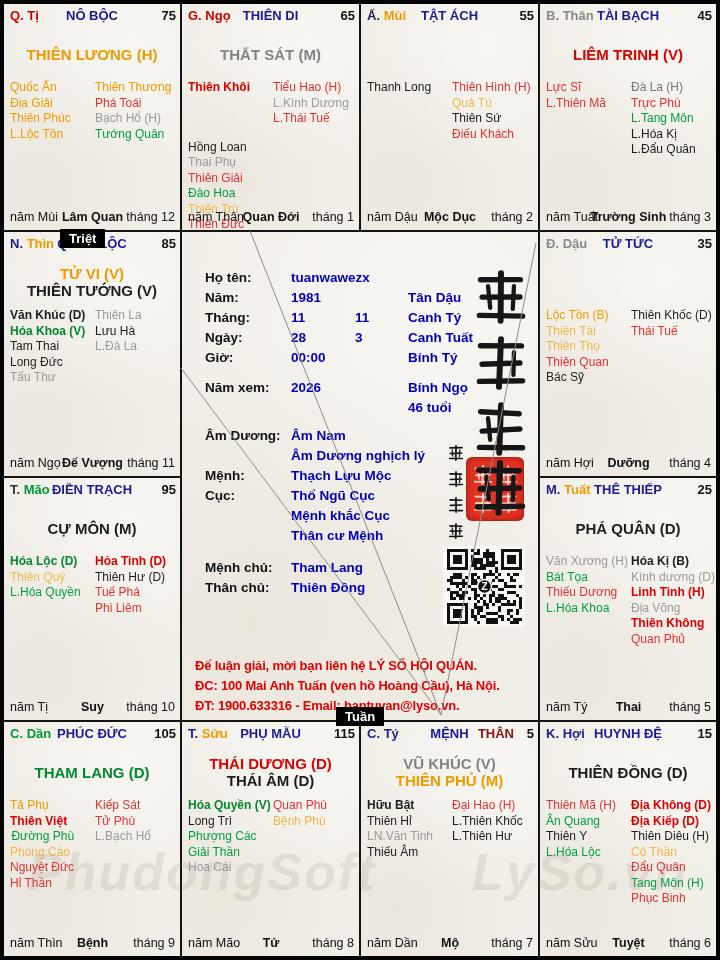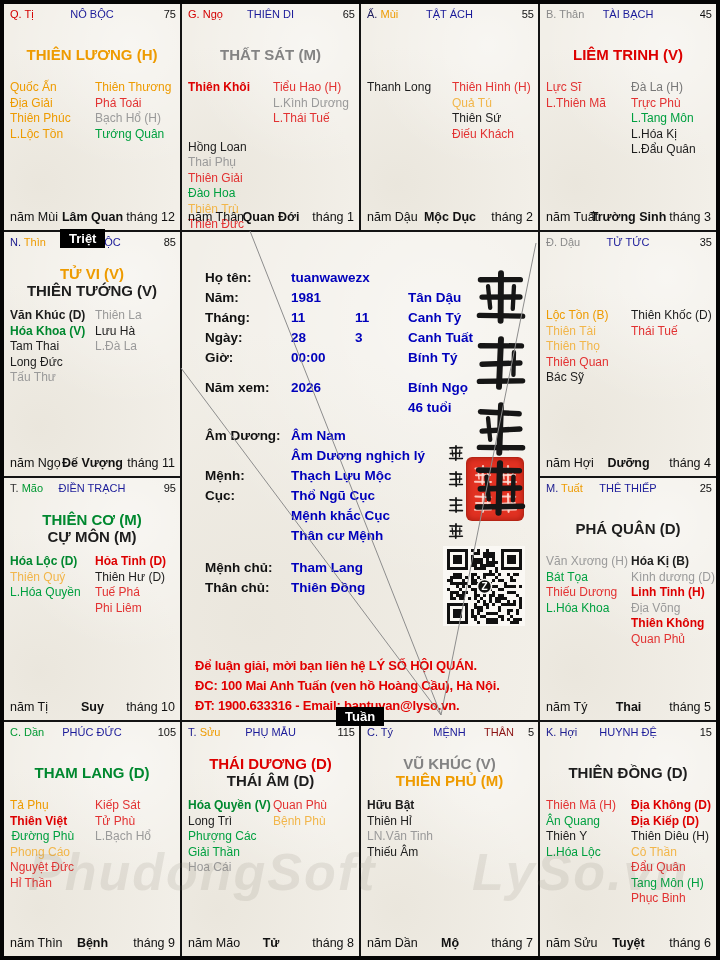--- a/index.html
+++ b/index.html
@@ -4,21 +4,21 @@
 <style>
 *{margin:0;padding:0;box-sizing:border-box}
 html,body{background:#fff}
 body{font-family:"Liberation Sans","DejaVu Sans",sans-serif;width:720px}
 #chart{position:relative;width:720px;height:960px;border:4px solid #050505;background:#141414;
 display:grid;grid-template-columns:176px 177px 177px 176px;grid-template-rows:226px 244px 242px 234px;gap:2px}
 .house,.center{position:relative;background:#f2efe8;overflow:hidden;
 background-image:radial-gradient(circle at 72% 18%,rgba(255,255,255,.45),rgba(255,255,255,0) 55%),radial-gradient(circle at 20% 80%,rgba(220,214,200,.35),rgba(255,255,255,0) 60%)}
 .center{grid-column:2/4;grid-row:2/4}
 
-.h-head{position:absolute;top:4px;left:0;right:0;height:17px;font-size:11px;font-weight:normal;white-space:nowrap}
+.h-head{position:absolute;top:4px;left:0;right:0;height:17px;font-size:13px;font-weight:bold;white-space:nowrap}
 .h-head .sb{position:absolute;left:6px}
 .h-head .cung{position:absolute;left:30px;right:30px;text-align:center;color:#1a1a99}
 .h-head .extra{position:absolute;right:24px;color:#8b1212}
 .h-head .num{position:absolute;right:4px;color:#111}
 .mains{position:absolute;top:27px;left:0;right:0;height:46px;display:flex;flex-direction:column;justify-content:center;text-align:center;font-weight:bold;font-size:15px;line-height:17px;white-space:nowrap}
 .col-l,.col-r{position:absolute;top:76px;font-size:12px;line-height:15.5px;white-space:nowrap}
 .col-l{left:6px}.col-r{left:91px}
 .star{display:block}.star.b{font-weight:bold}
 .h-foot{position:absolute;bottom:4px;left:6px;right:5px;height:16px;font-size:12.5px;color:#111;white-space:nowrap}
 .h-foot .nam{position:absolute;left:0}
@@ -643,21 +643,20 @@
   </div>
 </div>
   <div class="house" style="grid-area:3/1">
   <div class="h-head">
     <span class="sb"><span style="color: rgb(51, 51, 51);">T.</span> <span style="color: rgb(0, 153, 51);">Mão</span></span>
     <span class="cung">ĐIỀN TRẠCH</span>
 
     <span class="num">95</span>
   </div>
   <div class="mains">
-        <div style="color: rgb(0, 136, 47);">THIÊN CƠ (M)</div>
         <div style="color: rgb(29, 29, 29);">CỰ MÔN (M)</div>
       </div>
   <div class="col-l">
         <span class="star b" style="color: rgb(0, 136, 47);">Hóa Lộc (D)</span>
         <span class="star" style="color: rgb(242, 182, 74);">Thiên Quý</span>
         <span class="star" style="color: rgb(0, 160, 64);">L.Hóa Quyền</span>
       </div>
   <div class="col-r">
         <span class="star b" style="color: rgb(221, 0, 0);">Hỏa Tinh (D)</span>
         <span class="star" style="color: rgb(29, 29, 29);">Thiên Hư (D)</span>
@@ -766,20 +765,25 @@
   </div>
   <div class="mains">
         <div style="color: rgb(131, 131, 131);">VŨ KHÚC (V)</div>
         <div style="color: rgb(238, 155, 0);">THIÊN PHỦ (M)</div>
       </div>
   <div class="col-l">
         <span class="star b" style="color: rgb(29, 29, 29);">Hữu Bật</span>
         <span class="star" style="color: rgb(29, 29, 29);">Thiên Hỉ</span>
         <span class="star" style="color: rgb(154, 154, 154);">LN.Văn Tinh</span>
         <span class="star" style="color: rgb(29, 29, 29);">Thiếu Âm</span>
+      </div>
+  <div class="col-r">
+        <span class="star" style="color: rgb(226, 50, 50);">Đại Hao (H)</span>
+        <span class="star" style="color: rgb(29, 29, 29);">L.Thiên Khốc</span>
+        <span class="star" style="color: rgb(29, 29, 29);">L.Thiên Hư</span>
       </div>
   <div class="h-foot">
     <span class="nam">năm Dần</span>
     <span class="van">Mộ</span>
     <span class="thang">tháng 7</span>
   </div>
 </div>
   <div class="house" style="grid-area:4/4">
   <div class="h-head">
     <span class="sb"><span style="color: rgb(32, 32, 144);">K.</span> <span style="color: rgb(32, 32, 144);">Hợi</span></span>

